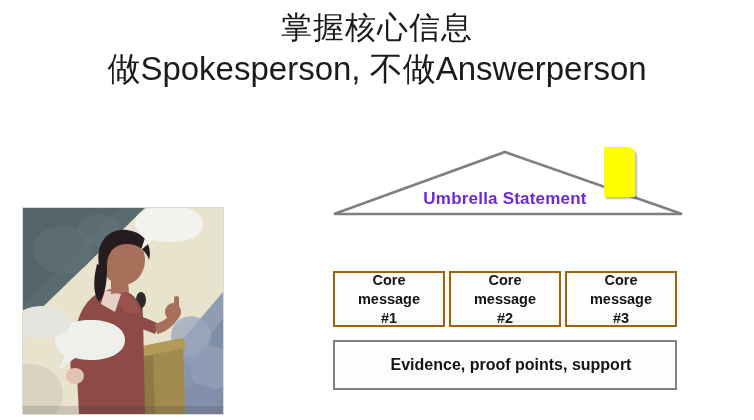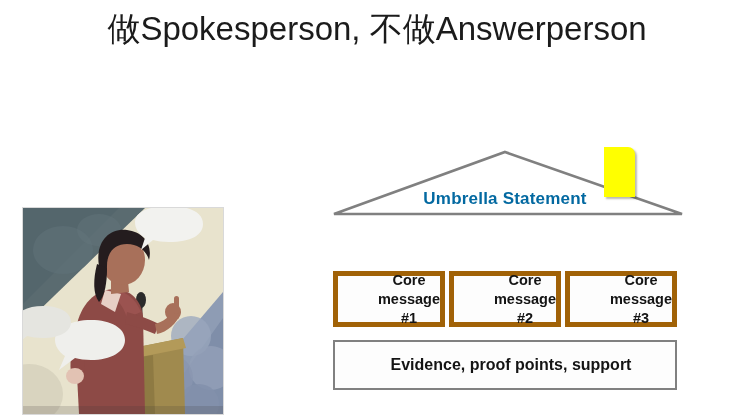--- a/index.html
+++ b/index.html
@@ -71,21 +71,21 @@
     height: 72px;
   }
   #roof-label {
     position: absolute;
     left: 0;
     top: 41px;
     width: 350px;
     text-align: center;
     font-size: 17px;
     font-weight: bold;
-    color: #0369a1;
+    color: #6d28d9;
     letter-spacing: 0.2px;
   }
   #sticky-note {
     position: absolute;
     left: 274px;
     top: -1px;
     width: 31px;
     height: 50px;
     background: #ffff00;
     border-top-right-radius: 7px;
@@ -96,25 +96,25 @@
     position: absolute;
     left: 3px;
     top: 79px;
     width: 344px;
     height: 100px;
     display: flex;
     gap: 4px;
   }
   .core-box {
     flex: 1 1 0;
-    border: 5px solid #a16207;
+    border: 2px solid #a16207;
     background: #fdfdfd;
     display: flex;
     align-items: center;
-    justify-content: flex-end;
+    justify-content: center;
     box-sizing: border-box;
     margin-top: 44px;
   }
   .core-box-text {
     font-size: 14.5px;
     font-weight: bold;
     color: #141414;
     line-height: 19px;
     text-align: center;
     white-space: pre-line;
@@ -139,20 +139,21 @@
     font-weight: bold;
     color: #141414;
   }
 </style>
 </head>
 <body>
 
 <div id="slide">
 
   <div id="title-block">
+    <div class="title-line-1">掌握核心信息</div>
     <div class="title-line-2">做Spokesperson, 不做Answerperson</div>
   </div>
 
   <div id="illustration">
     <svg width="200" height="206" viewBox="0 0 200 206">
       <defs>
         <clipPath id="frameClip">
             <rect x="0" y="0" width="200" height="206"></rect>
           </clipPath>
       </defs>

